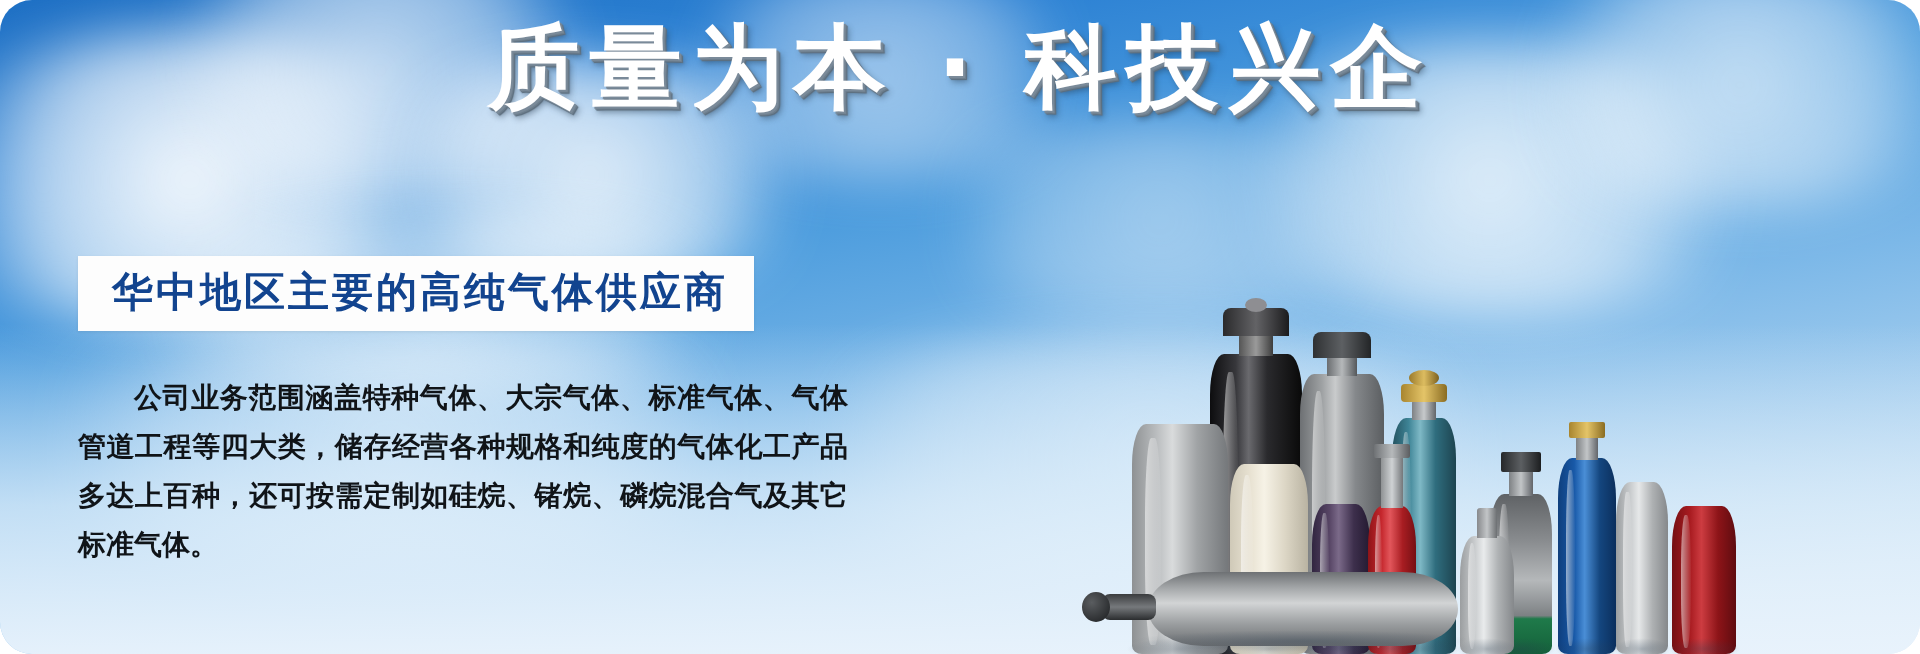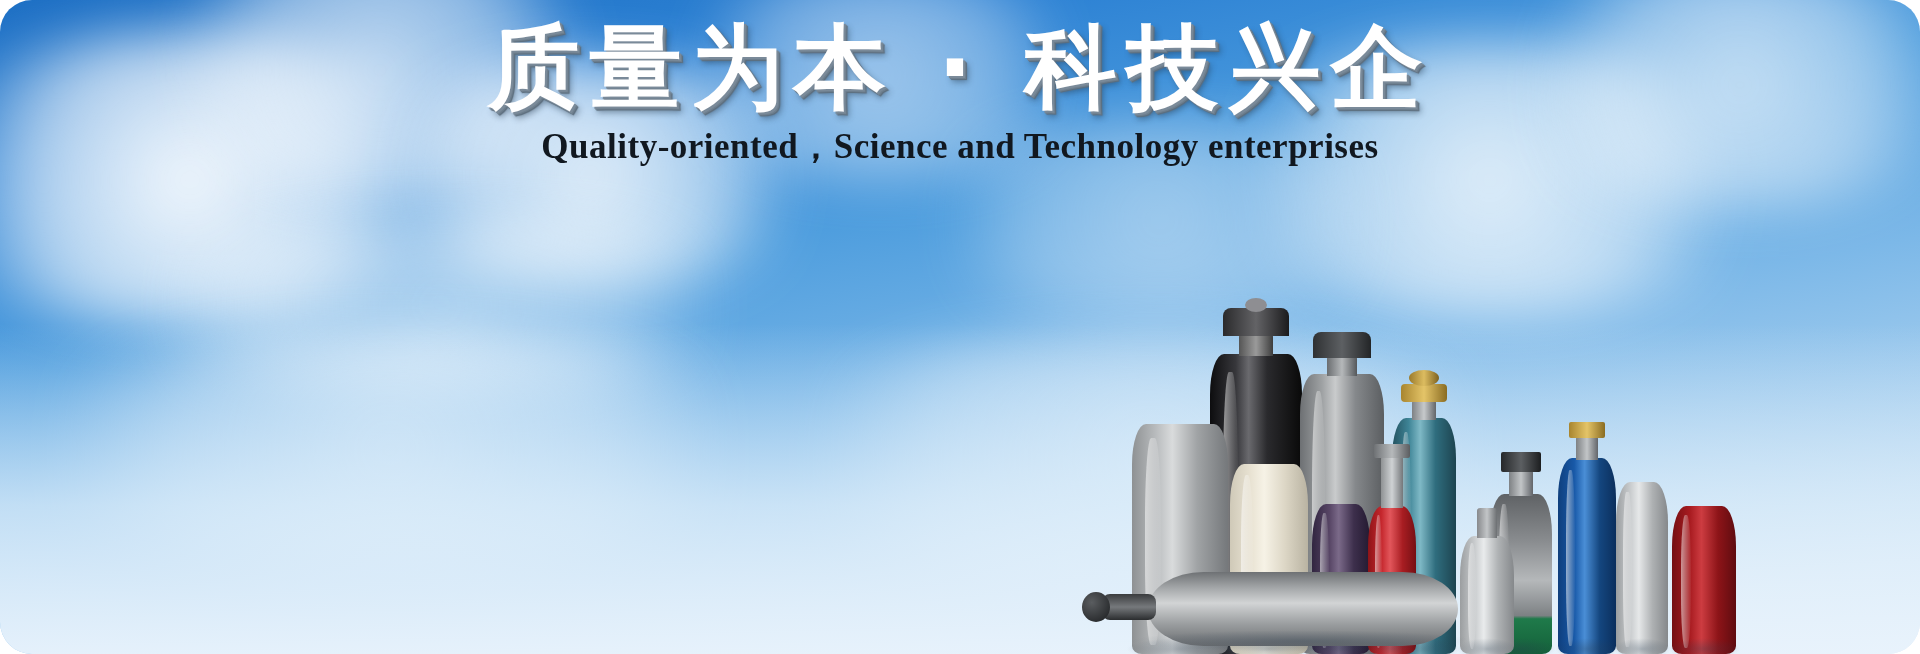--- a/index.html
+++ b/index.html
@@ -159,23 +159,28 @@
     <div class="cloud c6"></div>
     <div class="cloud c7"></div>
     <div class="cloud c8"></div>
     <div class="cloud c9"></div>
     <div class="cloud c10"></div>
     <div class="haze"></div>
   </div>
 
   <div class="headline-wrap">
     <div class="headline">质量为本 · 科技兴企</div>
-    <div class="subtitle">Quality-oriented，Science and Technology enterprises</div>
-  </div>
-
+  </div>
+
+  <div class="left-block">
+    <div class="tagline-box">
+      <div class="tagline-text">华中地区主要的高纯气体供应商</div>
+    </div>
+    <div class="paragraph">公司业务范围涵盖特种气体、大宗气体、标准气体、气体管道工程等四大类，储存经营各种规格和纯度的气体化工产品多达上百种，还可按需定制如硅烷、锗烷、磷烷混合气及其它标准气体。</div>
+  </div>
 
   <div class="cylinders">
 
     <div class="cyl" style="left:50px; width:92px; height:300px;">
       <div class="body" style="background:linear-gradient(to right,#0d0d0f 0%,#37373b 28%,#6a6a6e 42%,#2a2a2d 62%,#090909 100%);"></div>
       <div class="shine"></div>
       <div class="neck" style="bottom:298px; width:34px; height:22px; background:linear-gradient(to right,#555,#9a9a9a,#3d3d3d);"></div>
       <div class="cap" style="bottom:318px; width:66px; height:28px; background:linear-gradient(to right,#2a2a2c,#636366,#1b1b1d); border-radius:8px 8px 0 0;"></div>
       <div class="knob" style="bottom:342px; width:22px; height:14px; background:#8e8e92;"></div>
       <div class="shadow-ell"></div>

